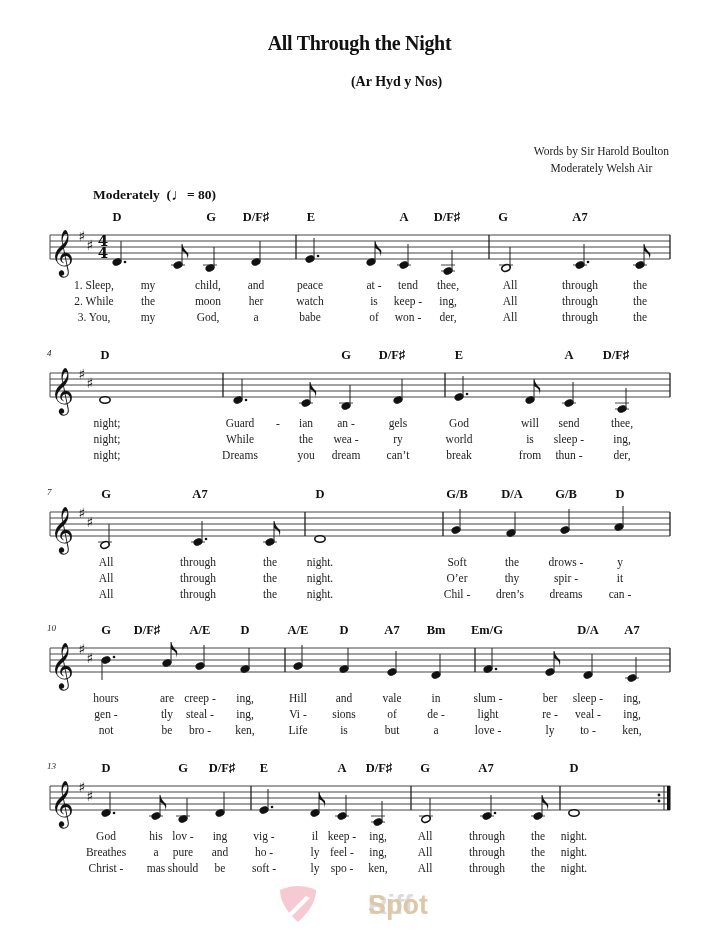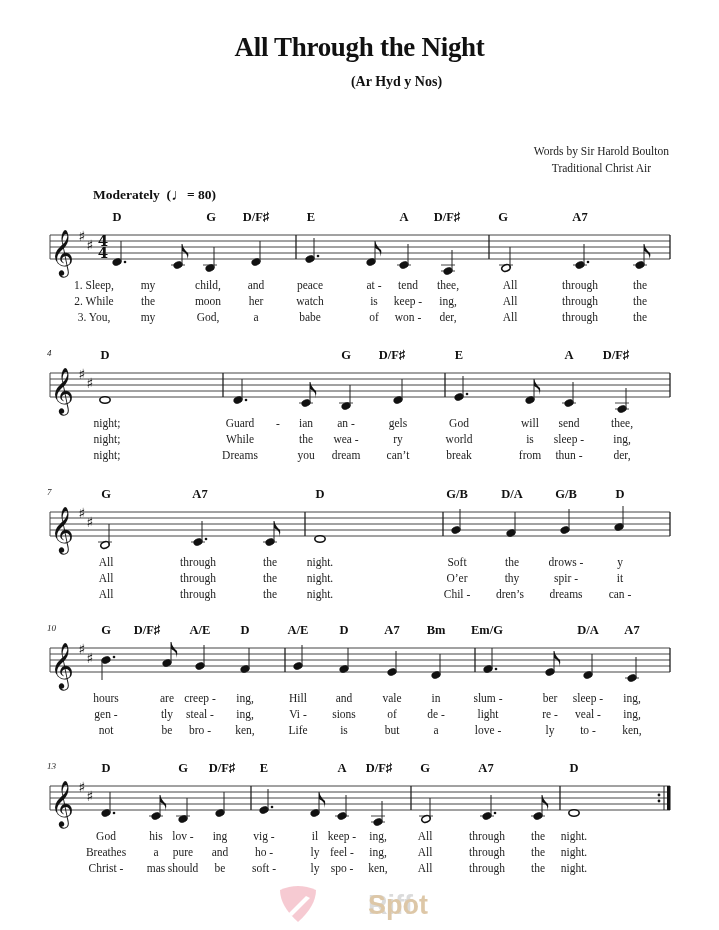--- a/index.html
+++ b/index.html
@@ -1,36 +1,36 @@
 <!DOCTYPE html>
 <html><head>
 <meta charset="utf-8">
 <style>
   html,body{margin:0;padding:0;background:#fff;}
   body{width:719px;height:930px;position:relative;overflow:hidden;font-family:"Liberation Serif","DejaVu Serif",serif;color:#111;}
-  .title{position:absolute;left:0;width:719px;top:32px;text-align:center;font-size:27px;font-weight:bold;letter-spacing:-0.3px;}
+  .title{position:absolute;left:0;width:719px;top:32px;text-align:center;font-size:20px;font-weight:bold;letter-spacing:-0.3px;}
   .subtitle{position:absolute;left:0;width:719px;top:74px;text-align:center;font-size:14px;font-weight:bold;margin-left:37px;}
   .credits{position:absolute;right:50px;top:143px;text-align:center;font-size:11.5px;line-height:17px;color:#222;}
   .tempo{position:absolute;left:93px;top:186px;font-size:13.5px;font-weight:bold;}
   .tempo .note{display:inline-block;font-size:16px;vertical-align:-1px;}
   #score{position:absolute;left:0;top:0;}
   .chord{font-family:"Liberation Serif",serif;font-weight:bold;font-size:12.5px;fill:#111;}
   .lyric{font-family:"Liberation Serif",serif;font-size:11.5px;fill:#222;}
   .mnum{font-family:"Liberation Serif",serif;font-style:italic;font-size:9px;fill:#222;}
   .watermark{position:absolute;left:276px;top:884px;width:170px;height:40px;opacity:0.35;}
   .watermark span{position:absolute;left:46px;top:3px;font-family:"Liberation Sans",sans-serif;font-weight:bold;font-size:27px;}
 </style>
 </head>
 <body>
 
 <div class="title">All Through the Night</div>
 <div class="subtitle">(Ar Hyd y Nos)</div>
 <div class="credits">
   <div>Words by Sir Harold Boulton</div>
-  <div>Traditional Christ Air</div>
+  <div>Moderately Welsh Air</div>
 </div>
 <div class="tempo">
   <span>Moderately</span>&nbsp;
   <span>(</span><span class="note">♩</span><span>= 80)</span>
 </div>
 
 <svg id="score" width="719" height="930" xmlns="http://www.w3.org/2000/svg">
     <g>
       <line x1="50" x2="670" y1="235" y2="235" stroke="#444" stroke-width="1"></line>
       <line x1="50" x2="670" y1="241" y2="241" stroke="#444" stroke-width="1"></line>

